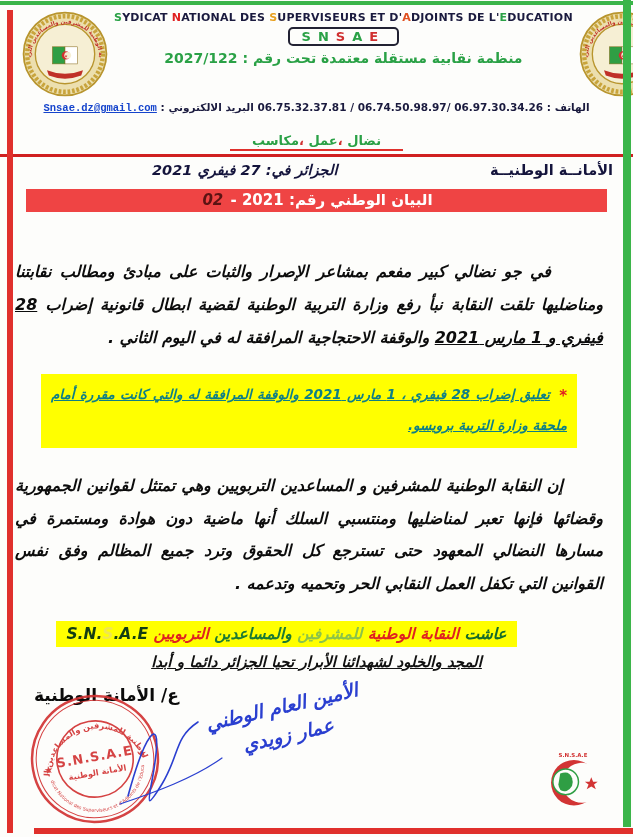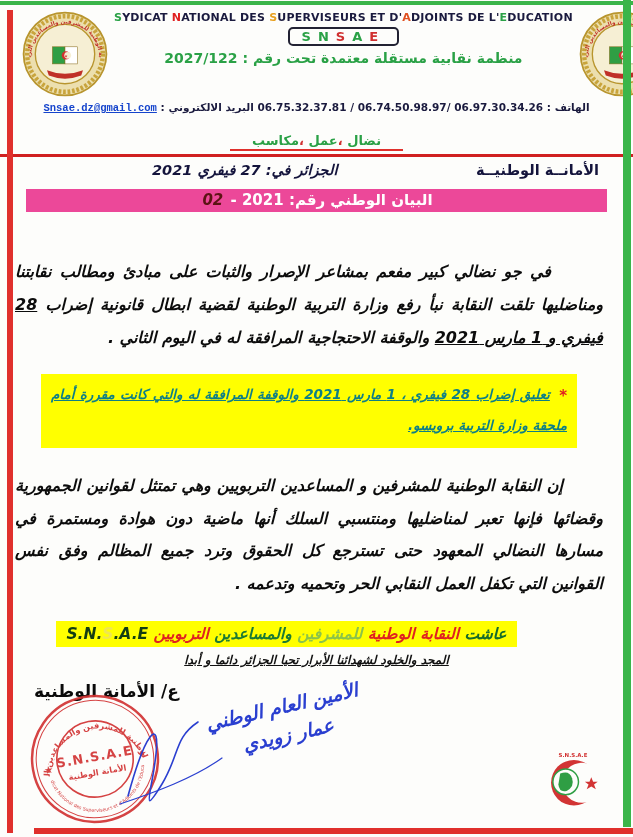--- a/index.html
+++ b/index.html
@@ -22,24 +22,24 @@
   .org-line{color:#2aa146;font-weight:bold;font-size:14px;margin-top:4px;}
   .contact{direction:rtl;text-align:center;font-size:10.5px;font-weight:bold;color:#1a1a3e;margin-top:2px;}
   .contact .phones{direction:ltr;unicode-bidi:isolate;}
   .contact .email{color:#1544cc;text-decoration:underline;font-weight:bold;cursor:pointer;font-family:Liberation Mono, monospace;}
   .slogan-row{text-align:center;margin-top:16px;}
   .slogan{display:inline-block;font-weight:bold;font-size:13px;border-bottom:2.5px solid #e0302c;padding:0 22px 1px;}
   .red-rule{height:3px;background:#d02020;margin:3px 0 0 0;}
 
   
   .subhdr{position:relative;height:26px;margin-top:2px;font-weight:bold;font-size:14.5px;color:#14143c;}
-  .secretariat{position:absolute;right:34px;top:3px;}
+  .secretariat{position:absolute;right:20px;top:3px;}
   .place-date{position:absolute;left:152px;top:3px;font-style:italic;}
 
-  .banner{margin:4px 26px 0;background:#ec4899;color:#fff;font-weight:bold;font-size:15px;
+  .banner{margin:4px 26px 0;background:#ef4444;color:#fff;font-weight:bold;font-size:15px;
           text-align:center;padding:2px 0 3px;direction:rtl;}
   .banner .num{color:#5c1313;font-style:italic;padding:0 2px;}
   .banner-num{direction:ltr;unicode-bidi:isolate;}
 
   
   .bodytext{direction:rtl;padding:0 30px 0 15px;font-weight:bold;font-style:italic;
             font-size:16px;line-height:2.05;text-align:justify;color:#0c0c0c;}
   .bodytext p{margin:0;}
   .p1{margin-top:44px !important;text-indent:52px;}
   .p2{margin-top:10px !important;text-indent:14px;}
@@ -47,21 +47,21 @@
   .u{text-decoration:underline;}
 
   .highlight{margin:20px 26px 0;background:#ffff00;direction:rtl;padding:7px 10px 8px;
              font-weight:bold;font-size:13.5px;color:#0e7f86;}
   .highlight .star{color:#e02020;font-size:15px;vertical-align:top;padding-left:4px;}
   .hl-text{text-decoration:underline;}
 
   .hail-row{text-align:center;margin-top:20px;padding-right:60px;}
   .hail{display:inline-block;background:#ffff00;direction:rtl;font-weight:bold;font-style:italic;
         font-size:15.5px;padding:4px 10px;}
-  .glory{text-align:center;margin-top:6px;font-weight:bold;font-style:italic;font-size:12px;
+  .glory{text-align:center;margin-top:6px;font-weight:bold;font-style:italic;font-size:15px;
          text-decoration:underline;direction:rtl;}
 
   .sig-label{direction:rtl;text-align:left;padding-left:34px;margin-top:14px;
              font-weight:bold;font-size:17px;color:#0a0a0a;}
 
   .handwriting{position:absolute;left:150px;top:692px;width:270px;text-align:center;
                transform:rotate(-13deg);color:#2a3fd0;font-weight:bold;font-style:italic;
                font-size:19px;line-height:1.5;}
   .stamp{position:absolute;left:28px;top:692px;width:134px;height:134px;transform:rotate(-10deg);opacity:.92;}
   .scribble{position:absolute;left:110px;top:700px;width:130px;height:150px;}

